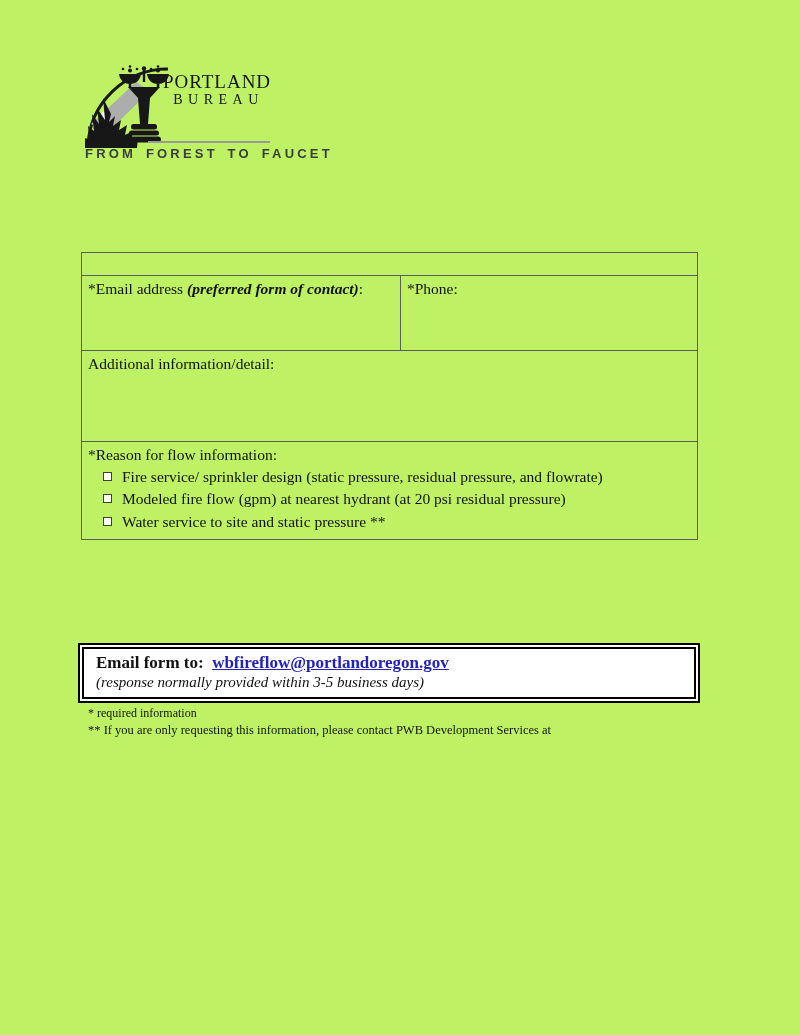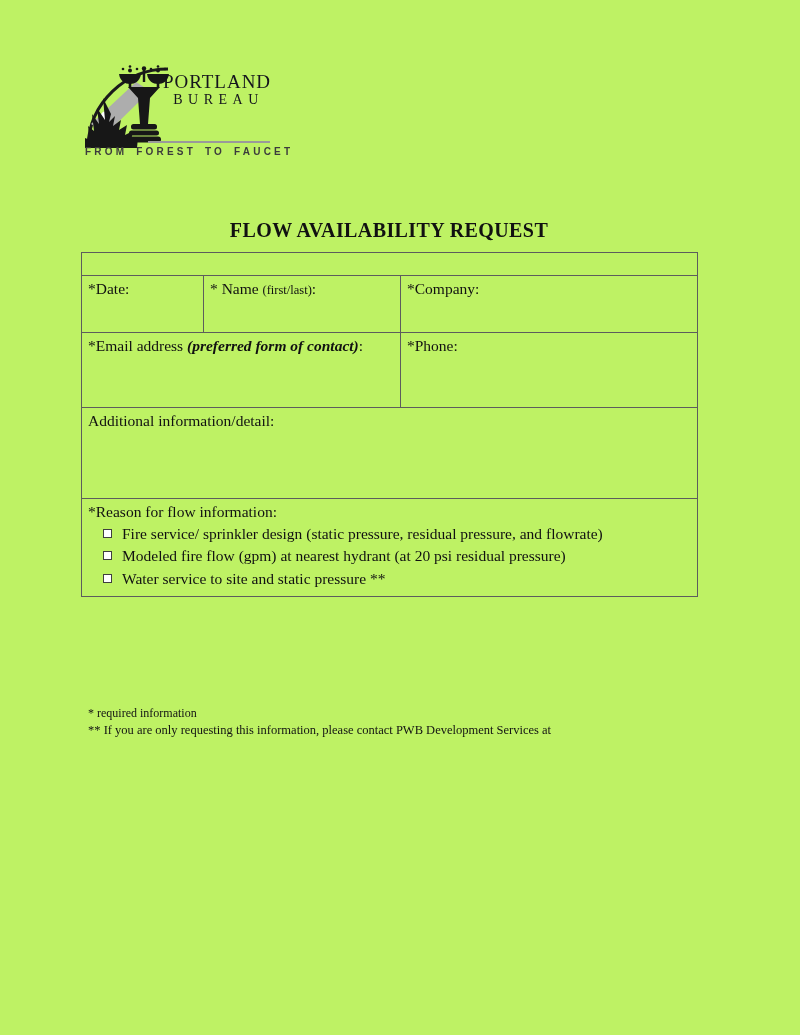--- a/index.html
+++ b/index.html
@@ -13,21 +13,21 @@
   .logo { position:absolute; left:84px; top:62px; width:200px; height:96px; }
   .logo-art { position:absolute; left:0; top:0; }
   .logo-text { position:absolute; left:78px; top:10px; width:110px; text-align:center; color:#15151d; }
   .logo-portland { font-size:19px; letter-spacing:1px; line-height:1; white-space:nowrap; }
   .logo-water { font-size:33px; line-height:0.92; letter-spacing:0.5px; white-space:nowrap; }
   .logo-bureau { font-size:14px; letter-spacing:5.5px; line-height:1.1; margin-top:1px; white-space:nowrap; text-indent:3px; }
   .logo-rule { position:absolute; left:64px; top:79px; width:122px; height:2px; background:#9a9a9a; }
   .logo-tagline {
     position:absolute; left:1px; top:84px; white-space:nowrap;
     font-family:"Liberation Sans", sans-serif; font-weight:bold;
-    font-size:10px; letter-spacing:3.2px; word-spacing:3px; color:#3c3c3c;
+    font-size:13px; letter-spacing:3.2px; word-spacing:3px; color:#3c3c3c;
   }
 
   
   .doc-title {
     position:absolute; left:81px; top:219px; width:616px;
     text-align:center; font-weight:bold; font-size:20px; letter-spacing:0.4px;
   }
 
   
   table.request { position:absolute; left:81px; top:252px; width:616px; border-collapse:collapse; table-layout:fixed; }
@@ -103,43 +103,30 @@
       <rect x="43" y="74.5" width="34" height="6" rx="3" fill="#171717"></rect>
     </svg>
     <div class="logo-text">
       <div class="logo-portland">PORTLAND</div>
       <div class="logo-bureau">BUREAU</div>
     </div>
     <div class="logo-rule"></div>
     <div class="logo-tagline">FROM FOREST TO FAUCET</div>
   </div>
 
-  <div class="doc-title">FLOW AVAILABILITY REQUEST</div>
 
   <table class="request">
     <colgroup>
         <col style="width:122px">
         <col style="width:197px">
         <col style="width:297px">
       </colgroup>
     <tbody>
         <tr>
       <td class="r0" colspan="3"></td>
-    </tr>
-    <tr>
-      <td class="r1">
-        <span>*Date:</span>
-      </td>
-      <td class="r1">
-        <span>* Name</span>
-        <span class="hint-small">(first/last)</span><span>:</span>
-      </td>
-      <td class="r1">
-        <span>*Company:</span>
-      </td>
     </tr>
     <tr>
       <td class="r2" colspan="2">
         <span>*Email address</span>
         <span class="hint-bolditalic">(preferred form of contact)</span><span>:</span>
       </td>
       <td class="r2">
         <span>*Phone:</span>
       </td>
     </tr>
@@ -160,19 +147,28 @@
           </div>
           <div class="reason-item">
             <span class="cbx"></span><span>Water service to site and static pressure **</span>
           </div>
         </div>
       </td>
     </tr>
   </tbody>
     </table>
 
+  <div class="submit-outer">
+    <div class="submit-inner">
+      <div class="submit-line1">
+        <span>Email form to:</span>&nbsp;
+        <span class="submit-link">wbfireflow@portlandoregon.gov</span>
+      </div>
+      <div class="submit-line2">(response normally provided within 3-5 business days)</div>
+    </div>
+  </div>
 
   <div class="footnotes">
     <div class="footnote-1">* required information</div>
     <div class="footnote-2">** If you are only requesting this information, please contact PWB Development Services at</div>
   </div>
 
 </div>
 
 </body></html>

